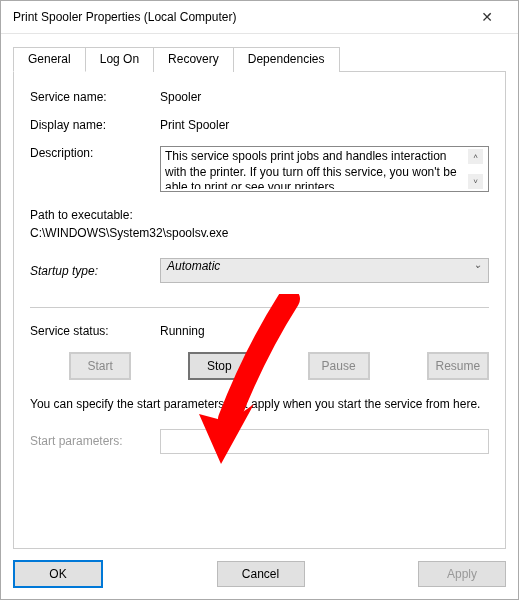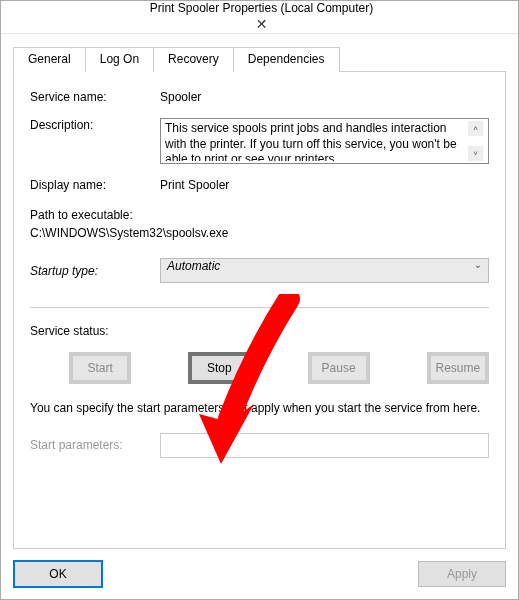--- a/index.html
+++ b/index.html
@@ -21,21 +21,20 @@
     display: flex;
     flex-direction: column;
     position: relative;
   }
   .titlebar {
     height: 32px;
     display: flex;
     align-items: center;
     padding: 0 8px 0 12px;
     border-bottom: 1px solid #e5e5e5;
-    flex-direction: column;
   }
   .titlebar .title {
     flex: 1;
     font-size: 12px;
   }
   .titlebar .close {
     width: 46px;
     height: 30px;
     display: flex;
     align-items: center;
@@ -137,21 +136,21 @@
     margin: 24px 0 16px 0;
   }
   .btnrow {
     display: flex;
     gap: 18px;
     margin-bottom: 16px;
   }
   .btn {
     flex: 1;
     height: 24px;
-    border: 4px solid #737373;
+    border: 2px solid #737373;
     background: #e1e1e1;
     display: flex;
     align-items: center;
     justify-content: center;
     font-size: 12px;
     margin-left: 39px;
   }
   .btn.disabled {
     color: #888;
     background: #e6e6e6;
@@ -223,55 +222,56 @@
     <div class="tab">Log On</div>
     <div class="tab">Recovery</div>
     <div class="tab">Dependencies</div>
   </div>
 
   <div class="panel">
 
     <div class="row">
       <div class="label">Service name:</div>
       <div class="value">Spooler</div>
+    </div>
+
+    <div class="row">
+      <div class="label">Display name:</div>
+      <div class="value">Print Spooler</div>
     </div>
 
     <div class="row">
       <div class="label">Description:</div>
       <div class="desc-box">
         <div class="desc-text">This service spools print jobs and handles interaction with the printer.  If you turn off this service, you won't be able to print or see your printers.</div>
         <div class="desc-scroll">
           <div>˄</div>
           <div>˅</div>
         </div>
       </div>
     </div>
 
-    <div class="row">
-      <div class="label">Display name:</div>
-      <div class="value">Print Spooler</div>
-    </div>
-
     <div class="path-block">
       <div>Path to executable:</div>
       <div>C:\WINDOWS\System32\spoolsv.exe</div>
     </div>
 
     <div class="row" style="align-items:center;font-style:italic;">
       <div class="label">Startup type:</div>
       <div class="select">
         <span>Automatic</span>
         <span class="chev">⌄</span>
       </div>
     </div>
 
     <hr class="sep">
 
     <div class="row">
       <div class="label">Service status:</div>
+      <div class="value">Running</div>
     </div>
 
     <div class="btnrow">
       <div class="btn disabled">Start</div>
       <div class="btn">Stop</div>
       <div class="btn disabled">Pause</div>
       <div class="btn disabled">Resume</div>
     </div>
 
     <div class="note">You can specify the start parameters that apply when you start the service from here.</div>
@@ -284,16 +284,17 @@
     <svg class="arrow-svg" viewBox="0 0 120 175">
       <defs></defs>
       <path d="M 90 5 Q 55 60 30 125" stroke="#ff0000" stroke-width="22" fill="none" stroke-linecap="round"></path>
       <polygon points="22,170 0,120 30,128 55,110" fill="#ff0000"></polygon>
     </svg>
 
   </div>
 
   <div class="footer">
     <div class="fbtn primary">OK</div>
+    <div class="fbtn">Cancel</div>
     <div class="fbtn disabled">Apply</div>
   </div>
 
 </div>
 
 </body></html>

